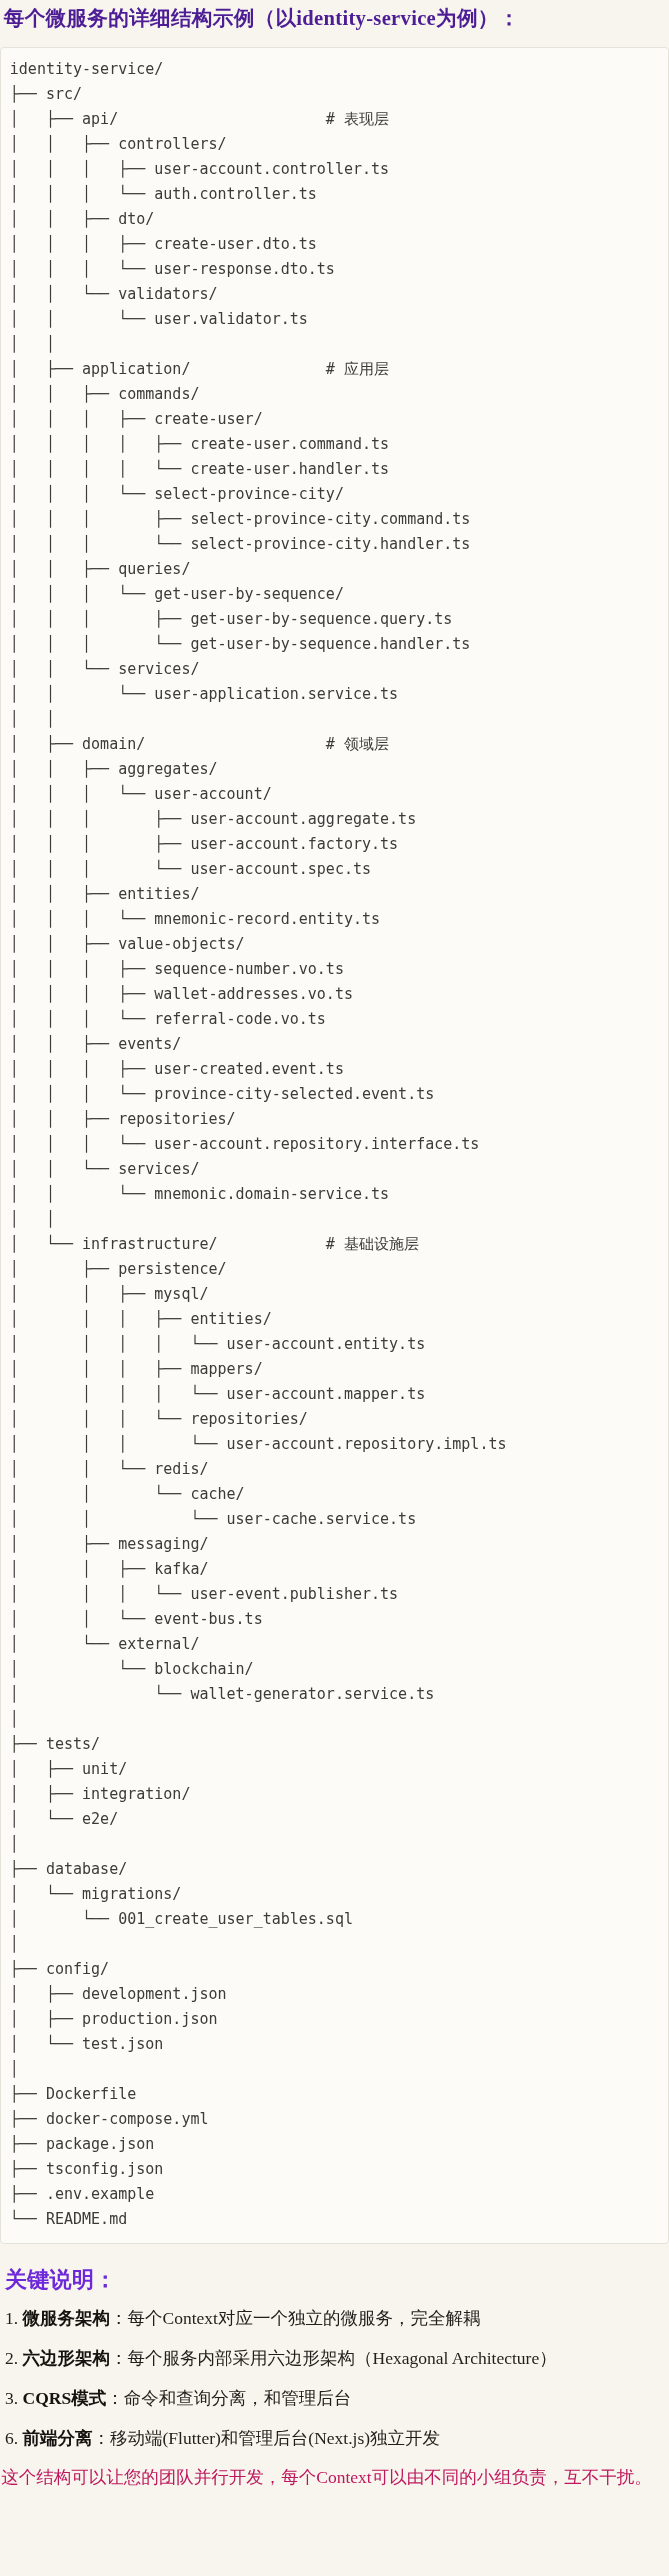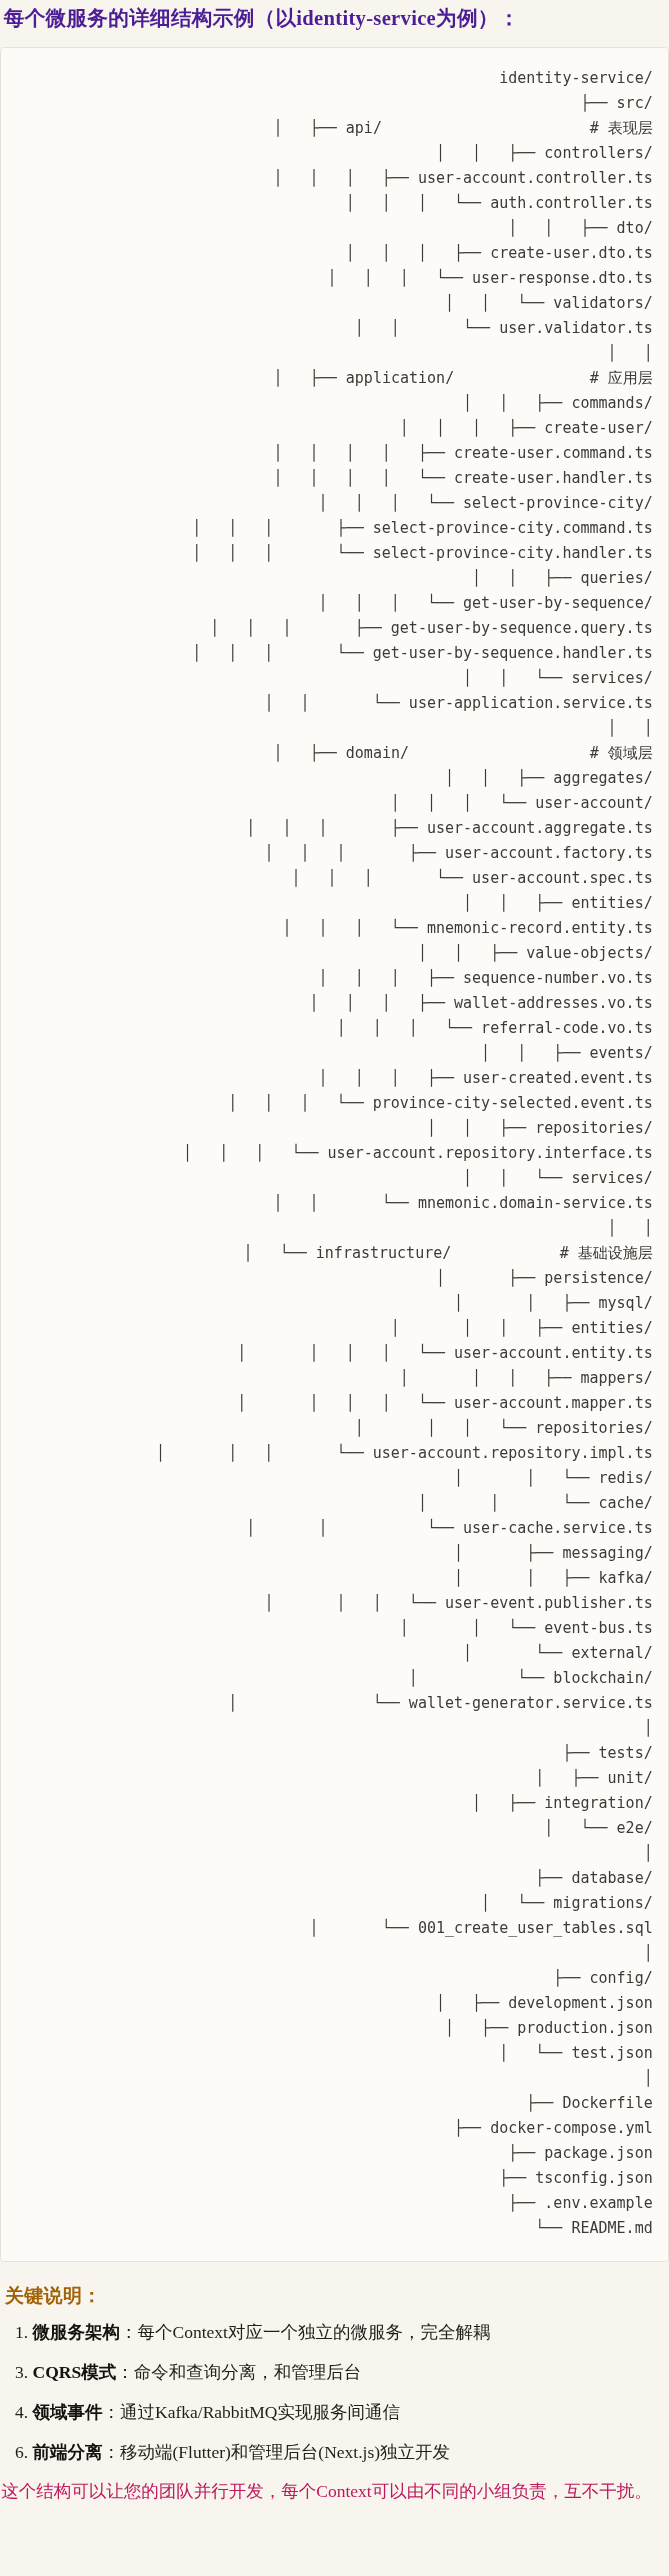--- a/index.html
+++ b/index.html
@@ -26,40 +26,39 @@
   .code-block {
     margin-top: 14.4px;
     background: #fcfbf8;
     border: 0.6px solid #e5e3d9;
     border-radius: 3.8px;
     padding: 9.4px 6.3px 11.3px 8.8px;
     box-sizing: border-box;
     width: 669px;
   }
   .code-block pre {
-    margin: 9px;
+    margin: 0;
     font-family: "DejaVu Sans Mono", monospace;
     font-size: 15px;
     line-height: 25px;
     color: #3c3b37;
     white-space: pre;
     overflow: hidden;
-    text-align: right;
   }
   .notes-heading {
-    font-size: 19px;
+    font-size: 22px;
     font-weight: 700;
-    color: #a16207;
+    color: #6d28d9;
     margin: 21px 5px 10px 5px;
     letter-spacing: 0.3px;
   }
   .notes-list {
     list-style: none;
     margin: 0;
-    padding: 0 15px;
+    padding: 0 5px;
     font-size: 17.5px;
     color: #201f1b;
   }
   .notes-list li {
     line-height: 26px;
     margin-bottom: 13.8px;
     white-space: nowrap;
   }
   .note-num {
     margin-right: 4.4px;
@@ -171,21 +170,21 @@
 ├── package.json
 ├── tsconfig.json
 ├── .env.example
 └── README.md</pre>
   </div>
 
   <div class="notes-heading">关键说明：</div>
 
   <ol class="notes-list">
     <li><span class="note-num">1.</span><span class="note-label">微服务架构</span><span>：每个Context对应一个独立的微服务，完全解耦</span></li>
+    <li><span class="note-num">2.</span><span class="note-label">六边形架构</span><span>：每个服务内部采用六边形架构（Hexagonal Architecture）</span></li>
     <li><span class="note-num">3.</span><span class="note-label">CQRS模式</span><span>：命令和查询分离，和管理后台</span></li>
-    <li><span class="note-num">4.</span><span class="note-label">领域事件</span><span>：通过Kafka/RabbitMQ实现服务间通信</span></li>
     <li><span class="note-num">6.</span><span class="note-label">前端分离</span><span>：移动端(Flutter)和管理后台(Next.js)独立开发</span></li>
   </ol>
 
   <p class="notes-footer">这个结构可以让您的团队并行开发，每个Context可以由不同的小组负责，互不干扰。</p>
 
 </div>
 
 
 </body></html>

